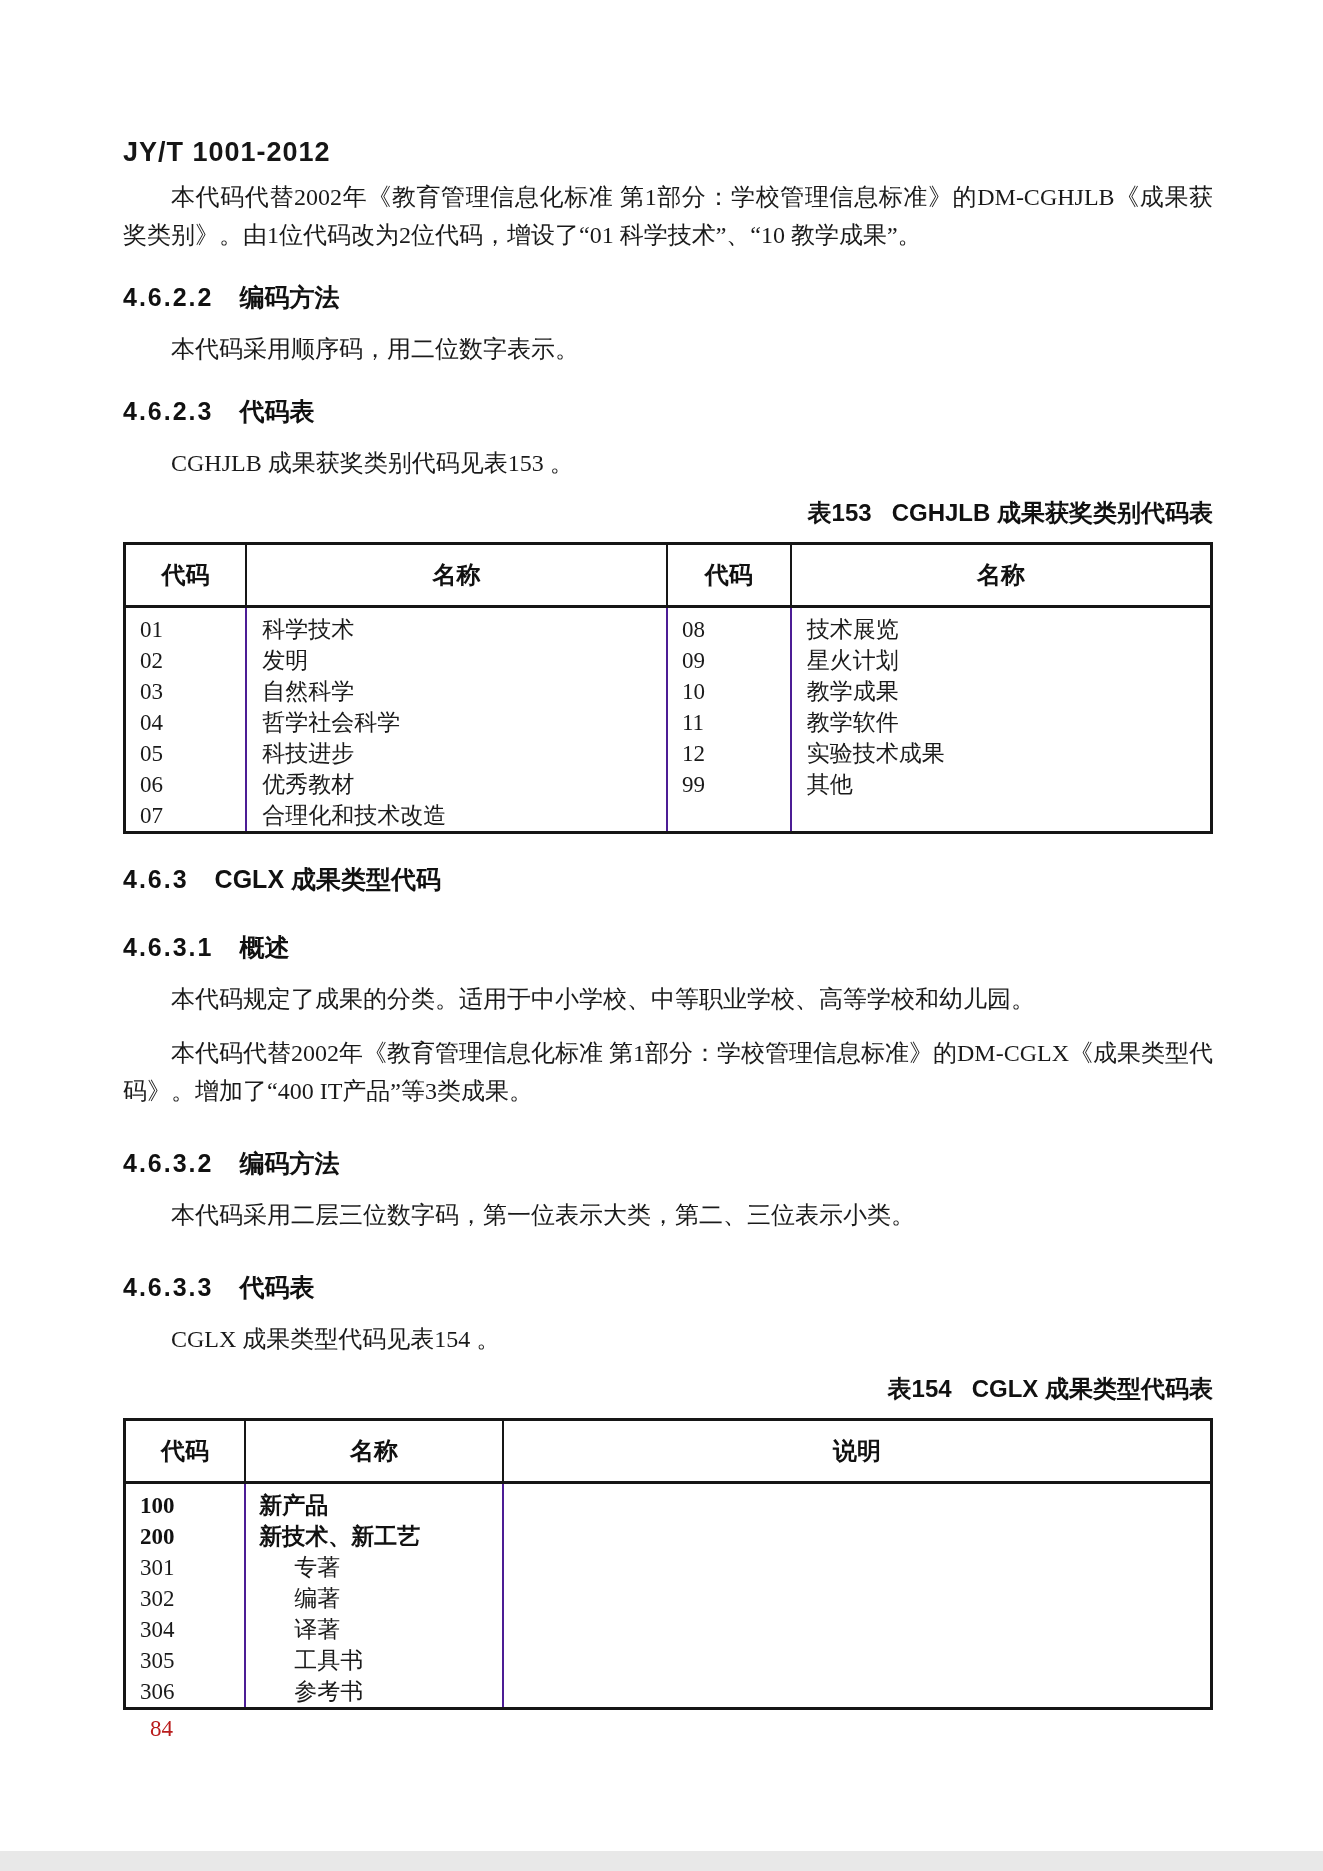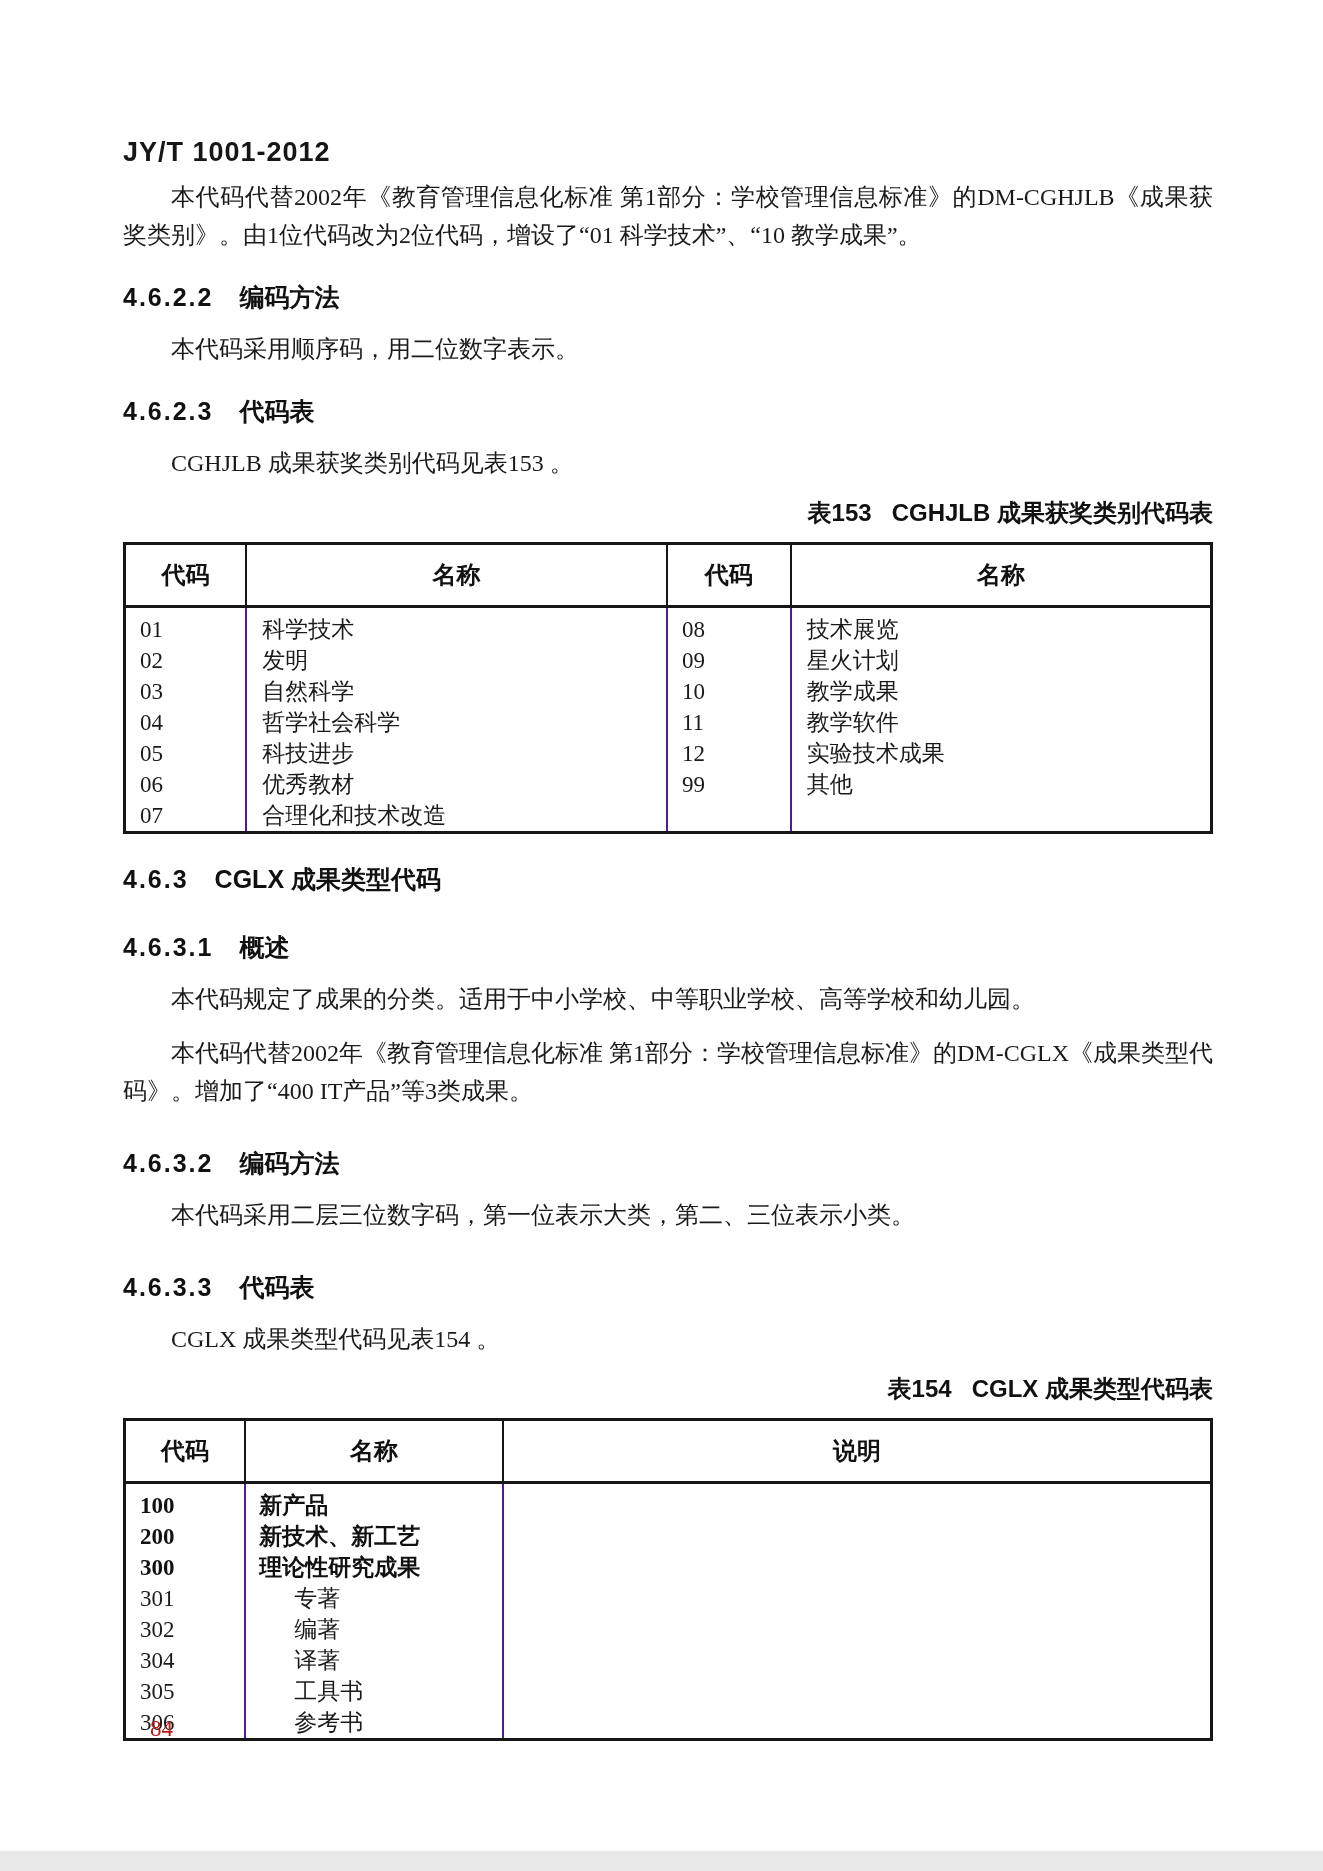--- a/index.html
+++ b/index.html
@@ -195,25 +195,20 @@
         <tr class="major first-row">
           <td>100</td>
           <td class="name">新产品</td>
           <td></td>
         </tr>
         <tr class="major">
           <td>200</td>
           <td class="name">新技术、新工艺</td>
           <td></td>
         </tr>
-        <tr class="major">
-          <td>300</td>
-          <td class="name">理论性研究成果</td>
-          <td></td>
-        </tr>
         <tr class="minor">
           <td>301</td>
           <td class="name">专著</td>
           <td></td>
         </tr>
         <tr class="minor">
           <td>302</td>
           <td class="name">编著</td>
           <td></td>
         </tr>

